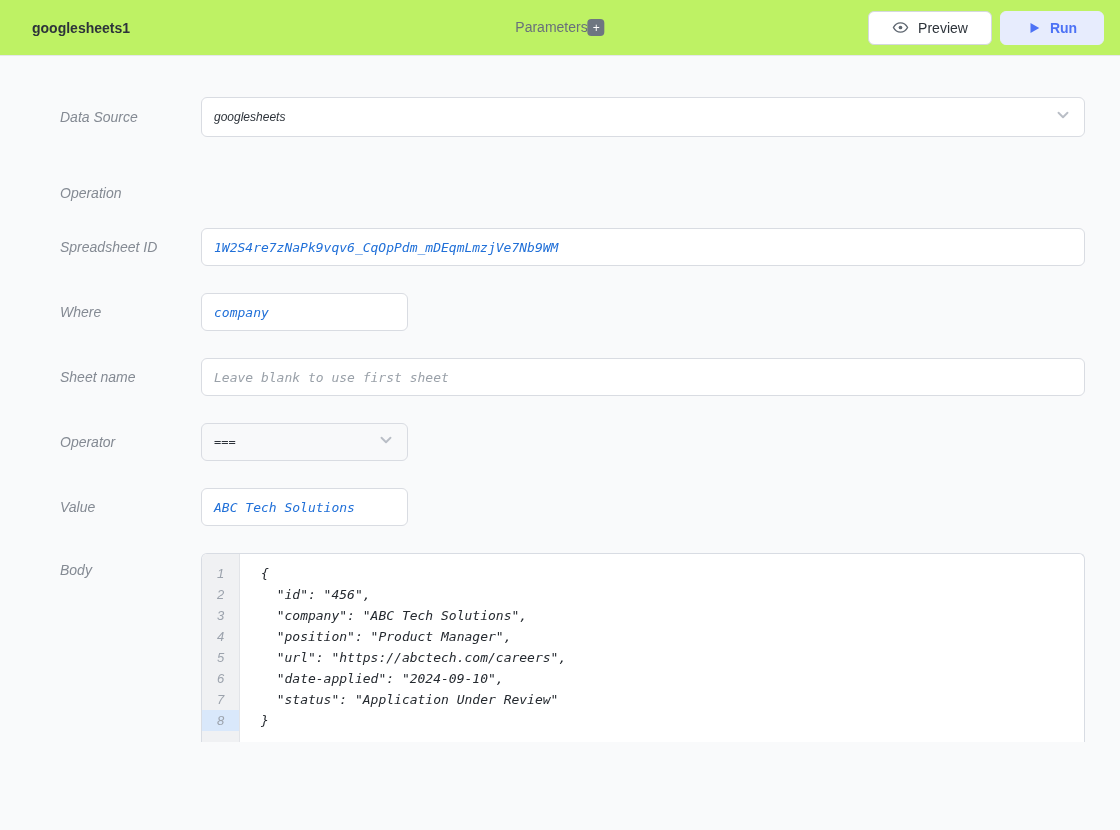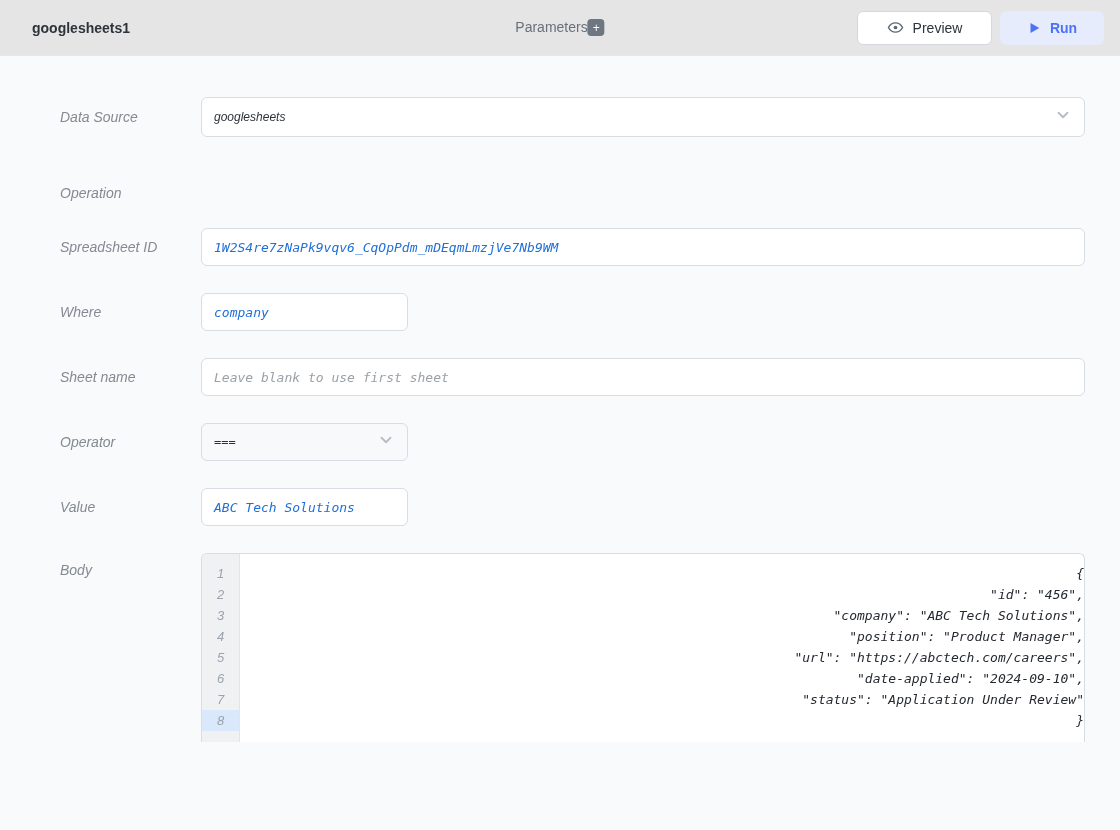--- a/index.html
+++ b/index.html
@@ -2,26 +2,26 @@
 <html><head>
 <meta charset="utf-8">
 <style>
   * { margin: 0; padding: 0; box-sizing: border-box; }
   html, body { width: 1120px; height: 830px; overflow: hidden; }
   body {
     font-family: "Liberation Sans", sans-serif;
     background: #f9fafb;
     color: #2d333a;
   }
-  .mono { font-family: "DejaVu Sans Mono", monospace; text-align: right; }
+  .mono { font-family: "DejaVu Sans Mono", monospace; }
 
   
   .topbar {
     height: 56px;
-    background: #e5e5e5;
+    background: #bef264;
     border-bottom: 1px solid #e5e7ea;
     display: flex;
     align-items: center;
     padding: 0 16px 0 32px;
     position: relative;
   }
   .query-title {
     font-size: 14px;
     font-weight: 600;
     color: #2d333a;
@@ -58,21 +58,21 @@
     display: inline-flex;
     align-items: center;
     justify-content: center;
     gap: 9px;
     height: 34px;
     border-radius: 6px;
     font-size: 14px;
     cursor: pointer;
   }
   .btn-preview {
-    width: 135px;
+    width: 124px;
     background: #ffffff;
     border: 1px solid #d4d8de;
     color: #2d333a;
   }
   .btn-run {
     width: 104px;
     background: #e7ecfd;
     border: 1px solid #e7ecfd;
     color: #4d72f5;
     font-weight: 700;

